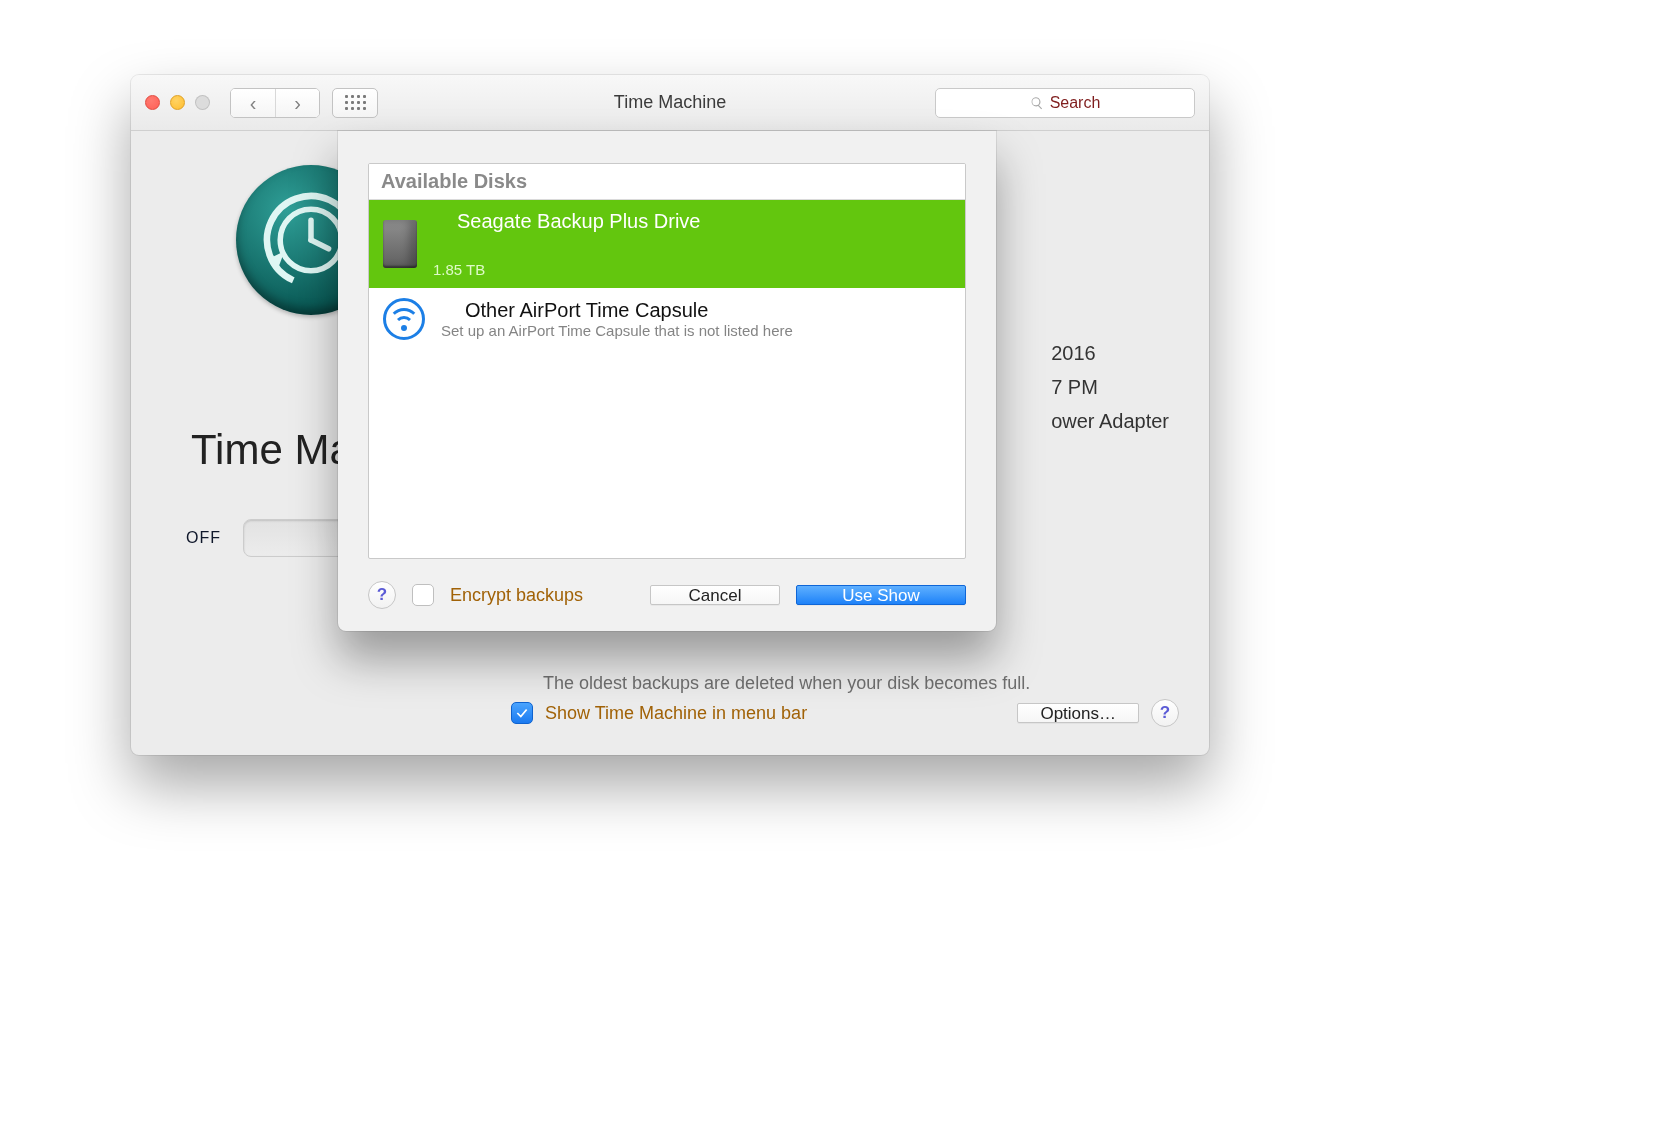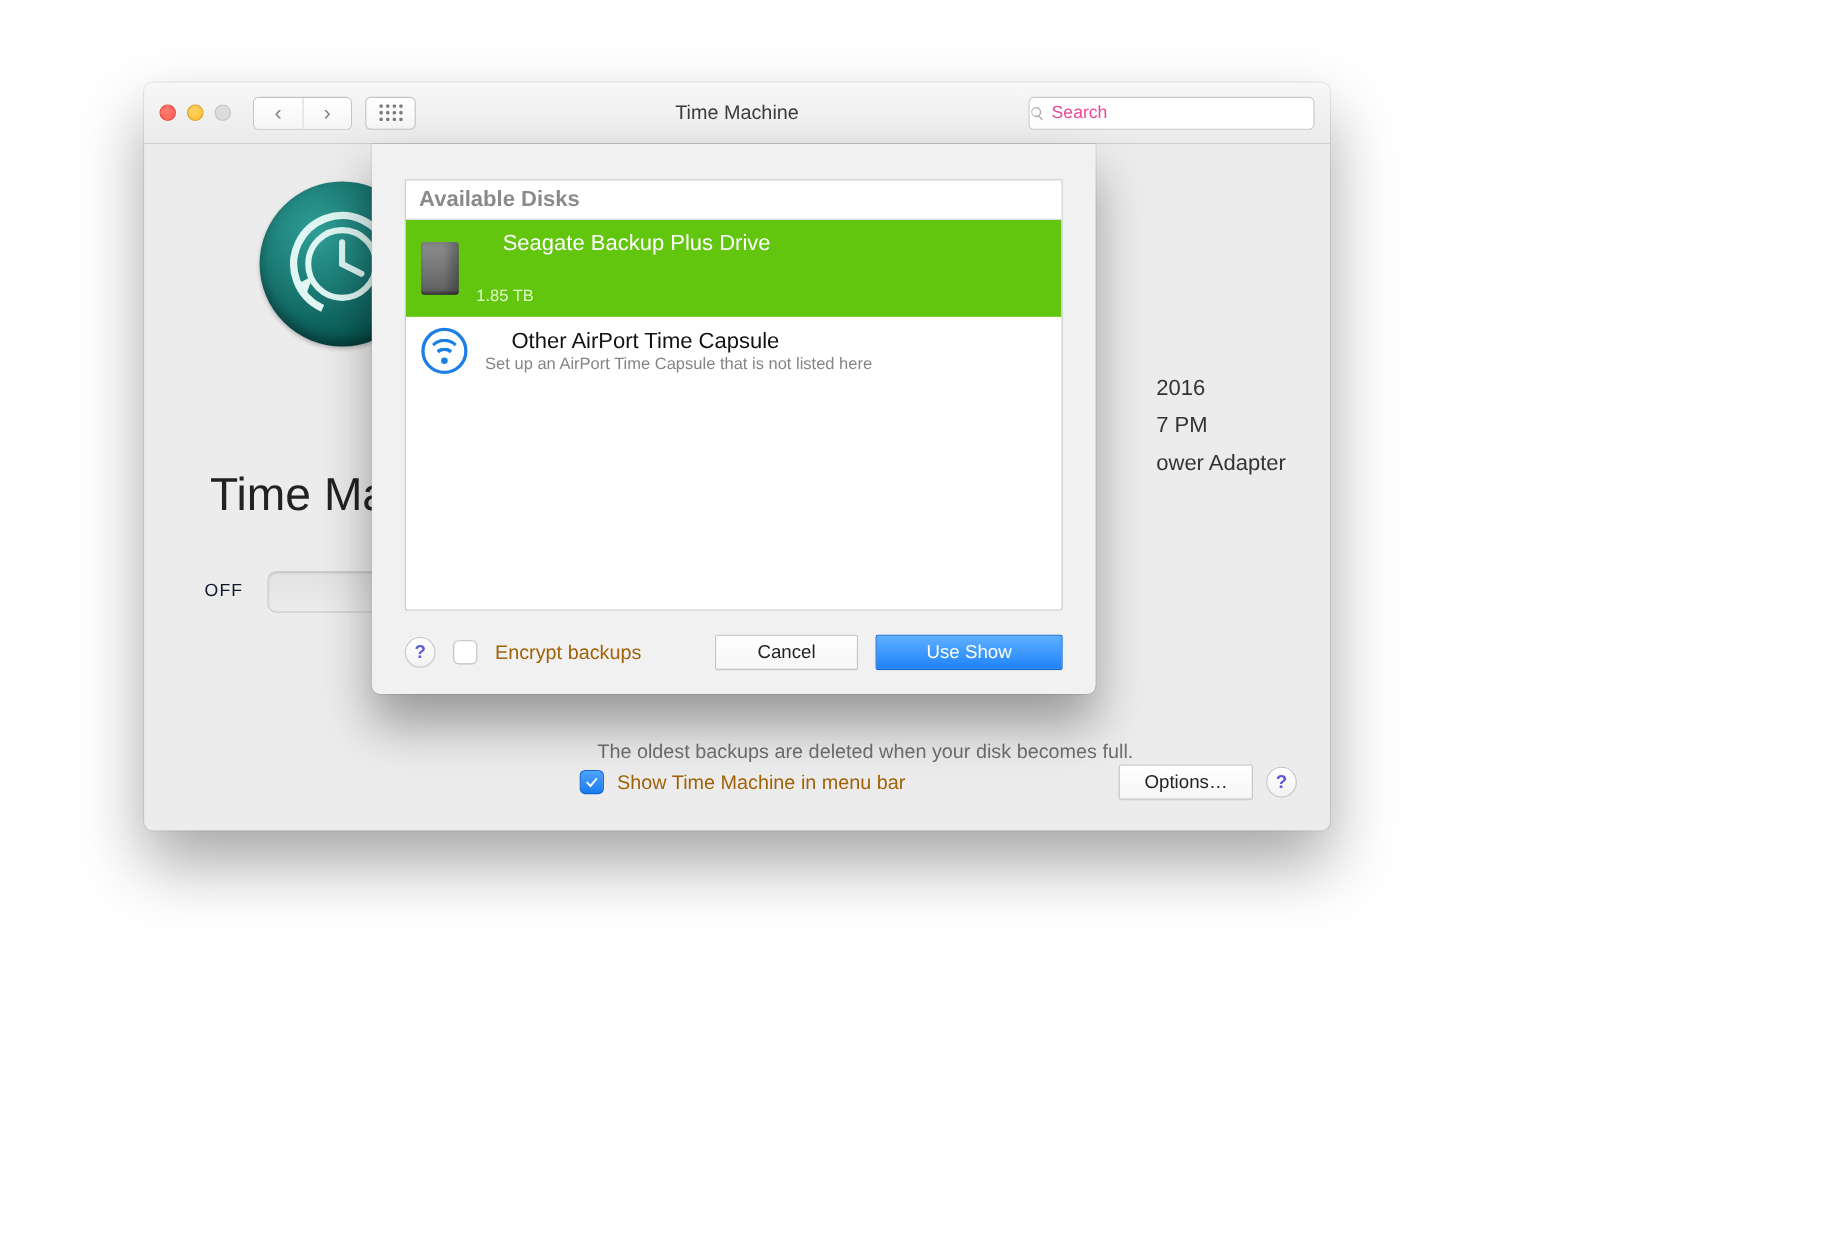--- a/index.html
+++ b/index.html
@@ -66,22 +66,22 @@
     .dotgrid i { width: 3px; height: 3px; background: #7a7a7a; border-radius: 1px; }
 
     .titlebar-title {
       position: absolute; left: 50%; transform: translateX(-50%);
       font-size: 18px; color: #3b3b3b;
     }
 
     .search {
       margin-left: auto; width: 260px; height: 30px;
       border: 1px solid #c9c9c9; border-radius: 5px;
-      background: #ffffff; display: flex; align-items: center; justify-content: flex-start;
-      gap: 6px; color: #ec4899; font-size: 16px;
+      background: #ffffff; display: flex; align-items: center; justify-content: center;
+      gap: 6px; color: #7f1d1d; font-size: 16px;
     }
     .search svg { width: 14px; height: 14px; fill: #a8a8a8; }
 
     
     .body {
       position: relative;
       height: calc(100% - 56px);
       padding: 28px 30px;
     }
 
@@ -114,41 +114,41 @@
       position: absolute; left: 412px; top: 542px;
       font-size: 18px; color: #6f6f6f;
     }
 
     .side-info {
       position: absolute; right: 40px; top: 205px;
       text-align: left; font-size: 20px; color: #333; line-height: 1.7;
     }
 
     .bottom-row {
-      position: absolute; left: 396px; right: 30px; bottom: 28px;
+      position: absolute; left: 380px; right: 30px; bottom: 28px;
       display: flex; align-items: center; gap: 12px;
     }
     .bottom-row .spacer { flex: 1; }
 
     .mac-checkbox {
       width: 22px; height: 22px; border-radius: 5px;
       background: linear-gradient(#4ba5ff,#1b7af0);
       border: 1px solid #0f63cf;
       display: inline-flex; align-items: center; justify-content: center;
       color: #fff;
     }
     .mac-checkbox.empty {
       background: #ffffff; border: 1px solid #bfbfbf;
     }
     .mac-checkbox svg { width: 14px; height: 14px; fill: none; stroke: #fff; stroke-width: 3; }
 
     .cb-label { font-size: 18px; color: #a16207; }
 
     .mac-button {
-      height: 32px; padding: 0 22px;
+      height: 20px; padding: 0 22px;
       border: 1px solid #c6c6c6; border-radius: 2px;
       background: linear-gradient(#ffffff,#f6f6f6);
       font-size: 17px; color: #222;
       box-shadow: 0 1px 0 rgba(0,0,0,0.04);
     }
     .mac-button.primary {
       background: linear-gradient(#5fb0ff,#1e82f8);
       border: 1px solid #0f66d7; color: #fff;
     }
 

